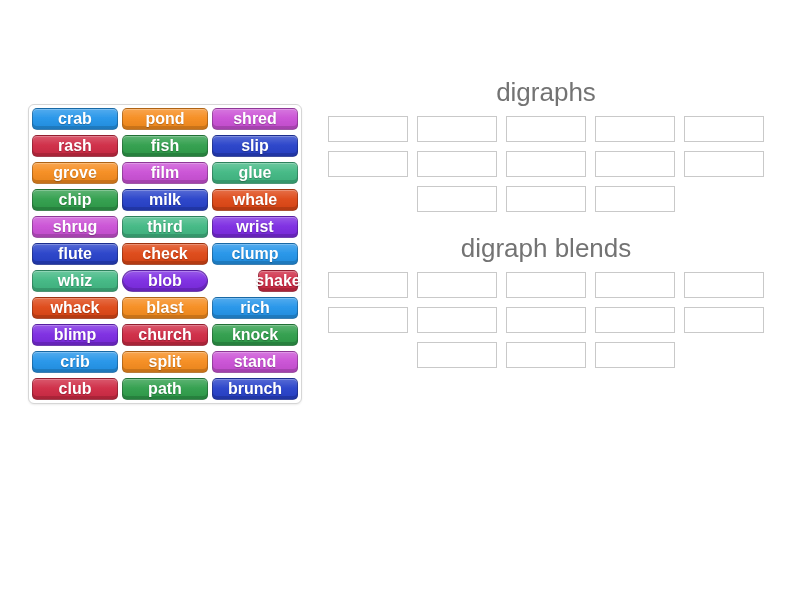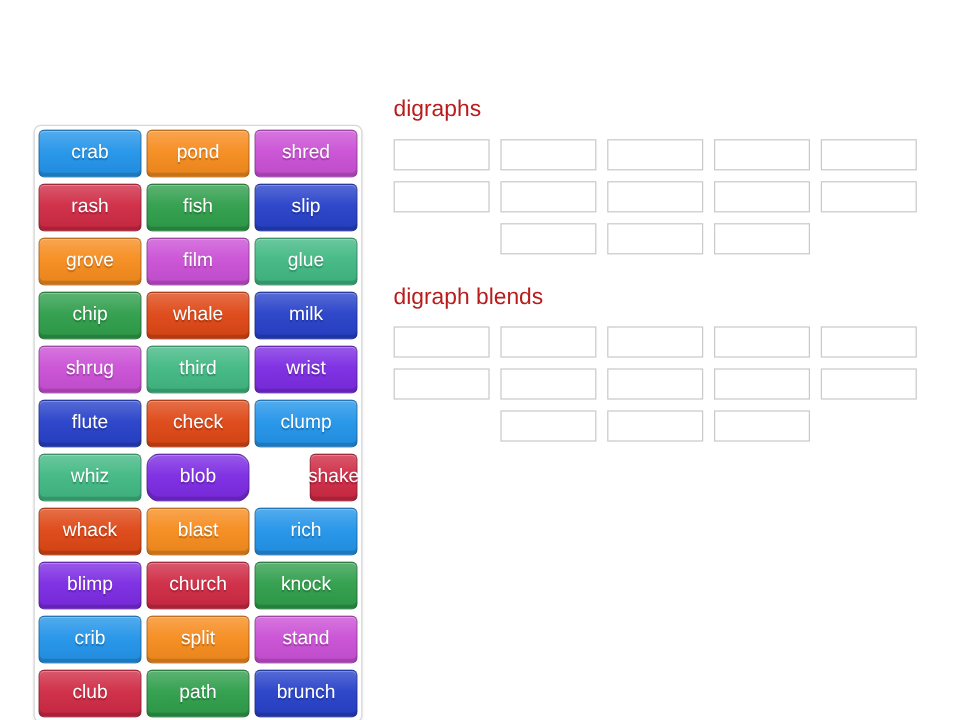--- a/index.html
+++ b/index.html
@@ -23,50 +23,50 @@
     padding: 3px;
     background: #ffffff;
     border: 1px solid #d6d6d6;
     border-radius: 6px;
     box-shadow: 0 1px 2px rgba(0,0,0,0.08);
     display: grid;
     grid-template-columns: repeat(3, 86px);
     gap: 5px 4px;
   }
   .tile {
-    height: 40px;
+    height: 22px;
     box-sizing: border-box;
     border: 1px solid rgba(0,0,0,0.25);
     border-radius: 5px;
     display: flex;
     align-items: center;
     justify-content: center;
     color: #ffffff;
-    font-weight: normal;
+    font-weight: bold;
     font-size: 16px;
     text-shadow: 0 1px 1px rgba(0,0,0,0.25);
     background-image: linear-gradient(rgba(255,255,255,0.22), rgba(255,255,255,0.04) 45%, rgba(0,0,0,0.06));
     box-shadow: inset 0 1px 0 rgba(255,255,255,0.25), inset 0 -3px 0 rgba(0,0,0,0.14);
     cursor: grab;
     user-select: none;
   }
   .groups {
     position: absolute;
     left: 328px;
     top: 78px;
     width: 436px;
     display: flex;
     flex-direction: column;
   }
   .group + .group { margin-top: 22px; }
   .group-title {
-    text-align: left;
-    font-size: 19px;
+    text-align: center;
+    font-size: 26px;
     line-height: 28px;
-    color: #b91c1c;
+    color: #737373;
     margin-bottom: 10px;
   }
   .slot-row {
     display: flex;
     justify-content: center;
     gap: 9px;
     margin-bottom: 9px;
   }
   .slot-row:last-child { margin-bottom: 0; }
   .slot {
@@ -85,22 +85,22 @@
       <div class="tile" style="background-color: rgb(35, 148, 233);">crab</div>
       <div class="tile" style="background-color: rgb(246, 140, 30);">pond</div>
       <div class="tile" style="background-color: rgb(202, 80, 213);">shred</div>
       <div class="tile" style="background-color: rgb(207, 42, 68);">rash</div>
       <div class="tile" style="background-color: rgb(47, 158, 75);">fish</div>
       <div class="tile" style="background-color: rgb(39, 65, 201);">slip</div>
       <div class="tile" style="background-color: rgb(246, 140, 30);">grove</div>
       <div class="tile" style="background-color: rgb(202, 80, 213);">film</div>
       <div class="tile" style="background-color: rgb(65, 184, 131);">glue</div>
       <div class="tile" style="background-color: rgb(47, 158, 75);">chip</div>
+      <div class="tile" style="background-color: rgb(39, 65, 201);">milk</div>
       <div class="tile" style="background-color: rgb(222, 71, 21);">whale</div>
-      <div class="tile" style="background-color: rgb(39, 65, 201);">milk</div>
       <div class="tile" style="background-color: rgb(202, 80, 213);">shrug</div>
       <div class="tile" style="background-color: rgb(65, 184, 131);">third</div>
       <div class="tile" style="background-color: rgb(124, 43, 226);">wrist</div>
       <div class="tile" style="background-color: rgb(39, 65, 201);">flute</div>
       <div class="tile" style="background-color: rgb(222, 71, 21);">check</div>
       <div class="tile" style="background-color: rgb(35, 148, 233);">clump</div>
       <div class="tile" style="background-color: rgb(65, 184, 131);">whiz</div>
       <div class="tile" style="background-color: rgb(124, 43, 226); border-radius: 11px;">blob</div>
       <div class="tile" style="background-color: rgb(207, 42, 68); margin-left: 46px;">shake</div>
       <div class="tile" style="background-color: rgb(222, 71, 21);">whack</div>

